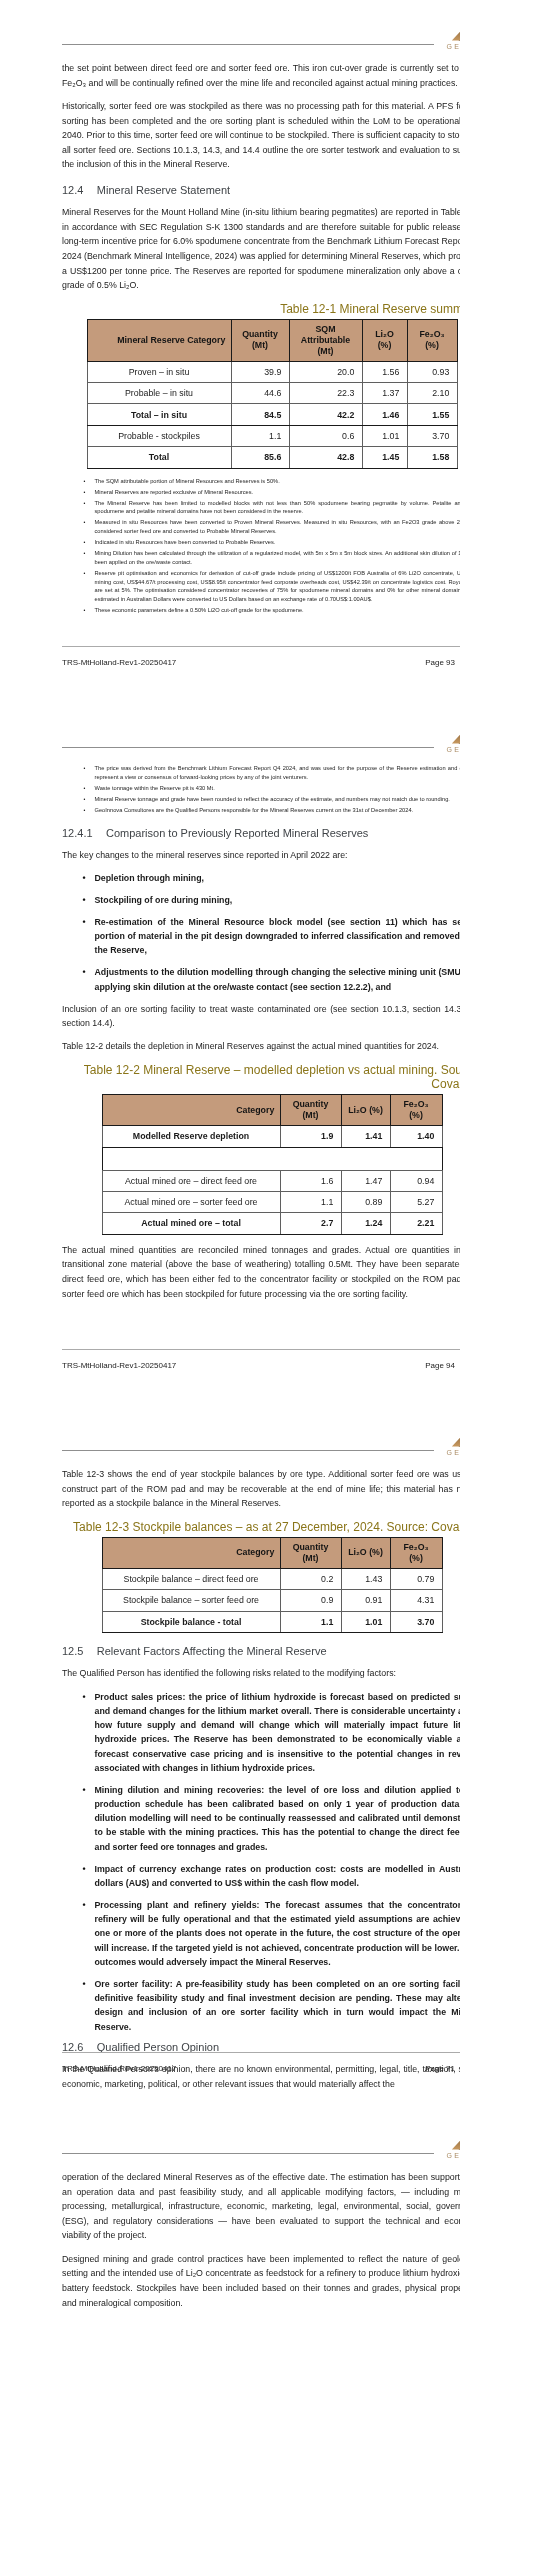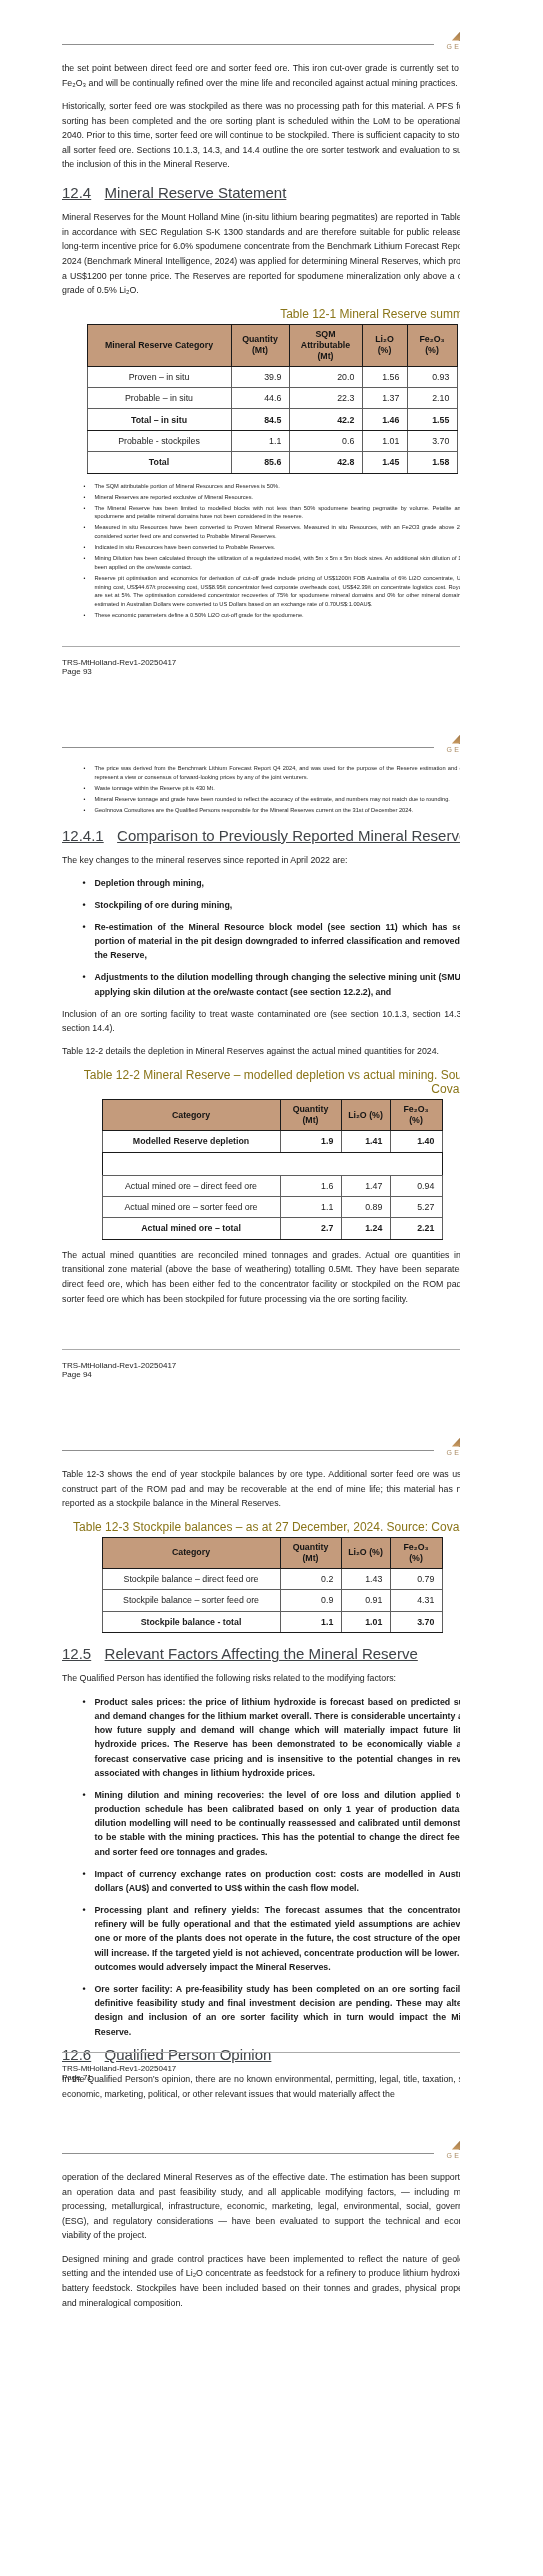--- a/index.html
+++ b/index.html
@@ -18,44 +18,44 @@
   
   .header-rule { position:absolute; top:44px; left:62px; width:372px; height:1px; background:#8f8f8f; }
   .logo { position:absolute; top:11.3px; left:443px; width:68px; text-align:center; }
   .logo svg { width:58px; height:31px; display:block; margin:0 auto; }
   .wordmark { font-size:7px; letter-spacing:2.1px; margin-top:0.5px; white-space:nowrap; font-weight:500; }
   .wm-geo { color:#a98a62; }
   .wm-innova { color:#3d3d3d; }
 
   
   .footer-rule { position:absolute; top:646px; left:62px; width:420px; height:1px; background:#ababab; }
-  .footer-row { position:absolute; top:658px; left:62px; width:420px; display:flex; justify-content:space-between; font-size:8px; color:#1c1c1c;flex-direction:column; }
+  .footer-row { position:absolute; top:658px; left:62px; width:420px; display:flex; justify-content:space-between; font-size:8px; color:#1c1c1c; }
   .footer-row .pg { padding-right:27px; }
 
   
   .p { font-size:8.8px; line-height:1.66; text-align:justify; margin-bottom:8.8px; }
-  .h2 { font-size:15px; color:#3f4347; font-weight:400; margin:12.4px 0 8.8px;text-decoration:underline; }
+  .h2 { font-size:11px; color:#3f4347; font-weight:400; margin:12.4px 0 8.8px; }
   .h2 .num { margin-right:13.4px; }
 
   
   .blist { list-style:none; margin:2.1px 0 7.2px 18.5px;font-weight:bold; }
   .blist li { position:relative; padding-left:14px; font-size:8.8px; line-height:1.62; text-align:justify; margin-bottom:7.7px; }
   .bullet { position:absolute; left:2.1px; top:0; color:#111; }
   .bullet::before { content:"\2022"; }
 
   
   .notes { list-style:none; margin:4.1px 0 0 18.5px; }
   .notes li { position:relative; padding-left:14px; font-size:5.7px; line-height:1.55; text-align:justify; margin-bottom:2.1px; color:#1f1f1f; }
   .notes .bullet { left:3.1px; font-size:5.2px; }
 
   
   .tbl-title { text-align:right; font-weight:400; font-size:12px; color:#8a7519; margin:6.2px 0 2.1px; }
   table.tbl { border-collapse:collapse; margin:3.1px auto 8.2px; border:1px solid #1a1a1a; font-size:8.8px; }
   .tbl th { background:#c49b7c; font-weight:700; color:#141414; border:0.5px solid #1a1a1a; border-bottom:1px solid #1a1a1a; padding:4.1px 5.2px; line-height:1.25; text-align:center; }
-  .tbl th.lab { text-align:center; }
+  .tbl th.lab { text-align:right; }
   .tbl td { border:0.5px solid #5f5f5f; padding:5.2px 6.2px; text-align:center; }
   .tbl td.num { text-align:right; padding-right:7.2px; }
   .tbl tr.strong td { font-weight:700; border-top:1px solid #1a1a1a; border-bottom:1px solid #1a1a1a; }
   .tbl tr.spacer td { border-left:none; border-right:none; height:23px; border-top:1px solid #1a1a1a; }
 </style>
 </head>
 <body>
 
 <section class="page">
   <div class="header-rule"></div>

